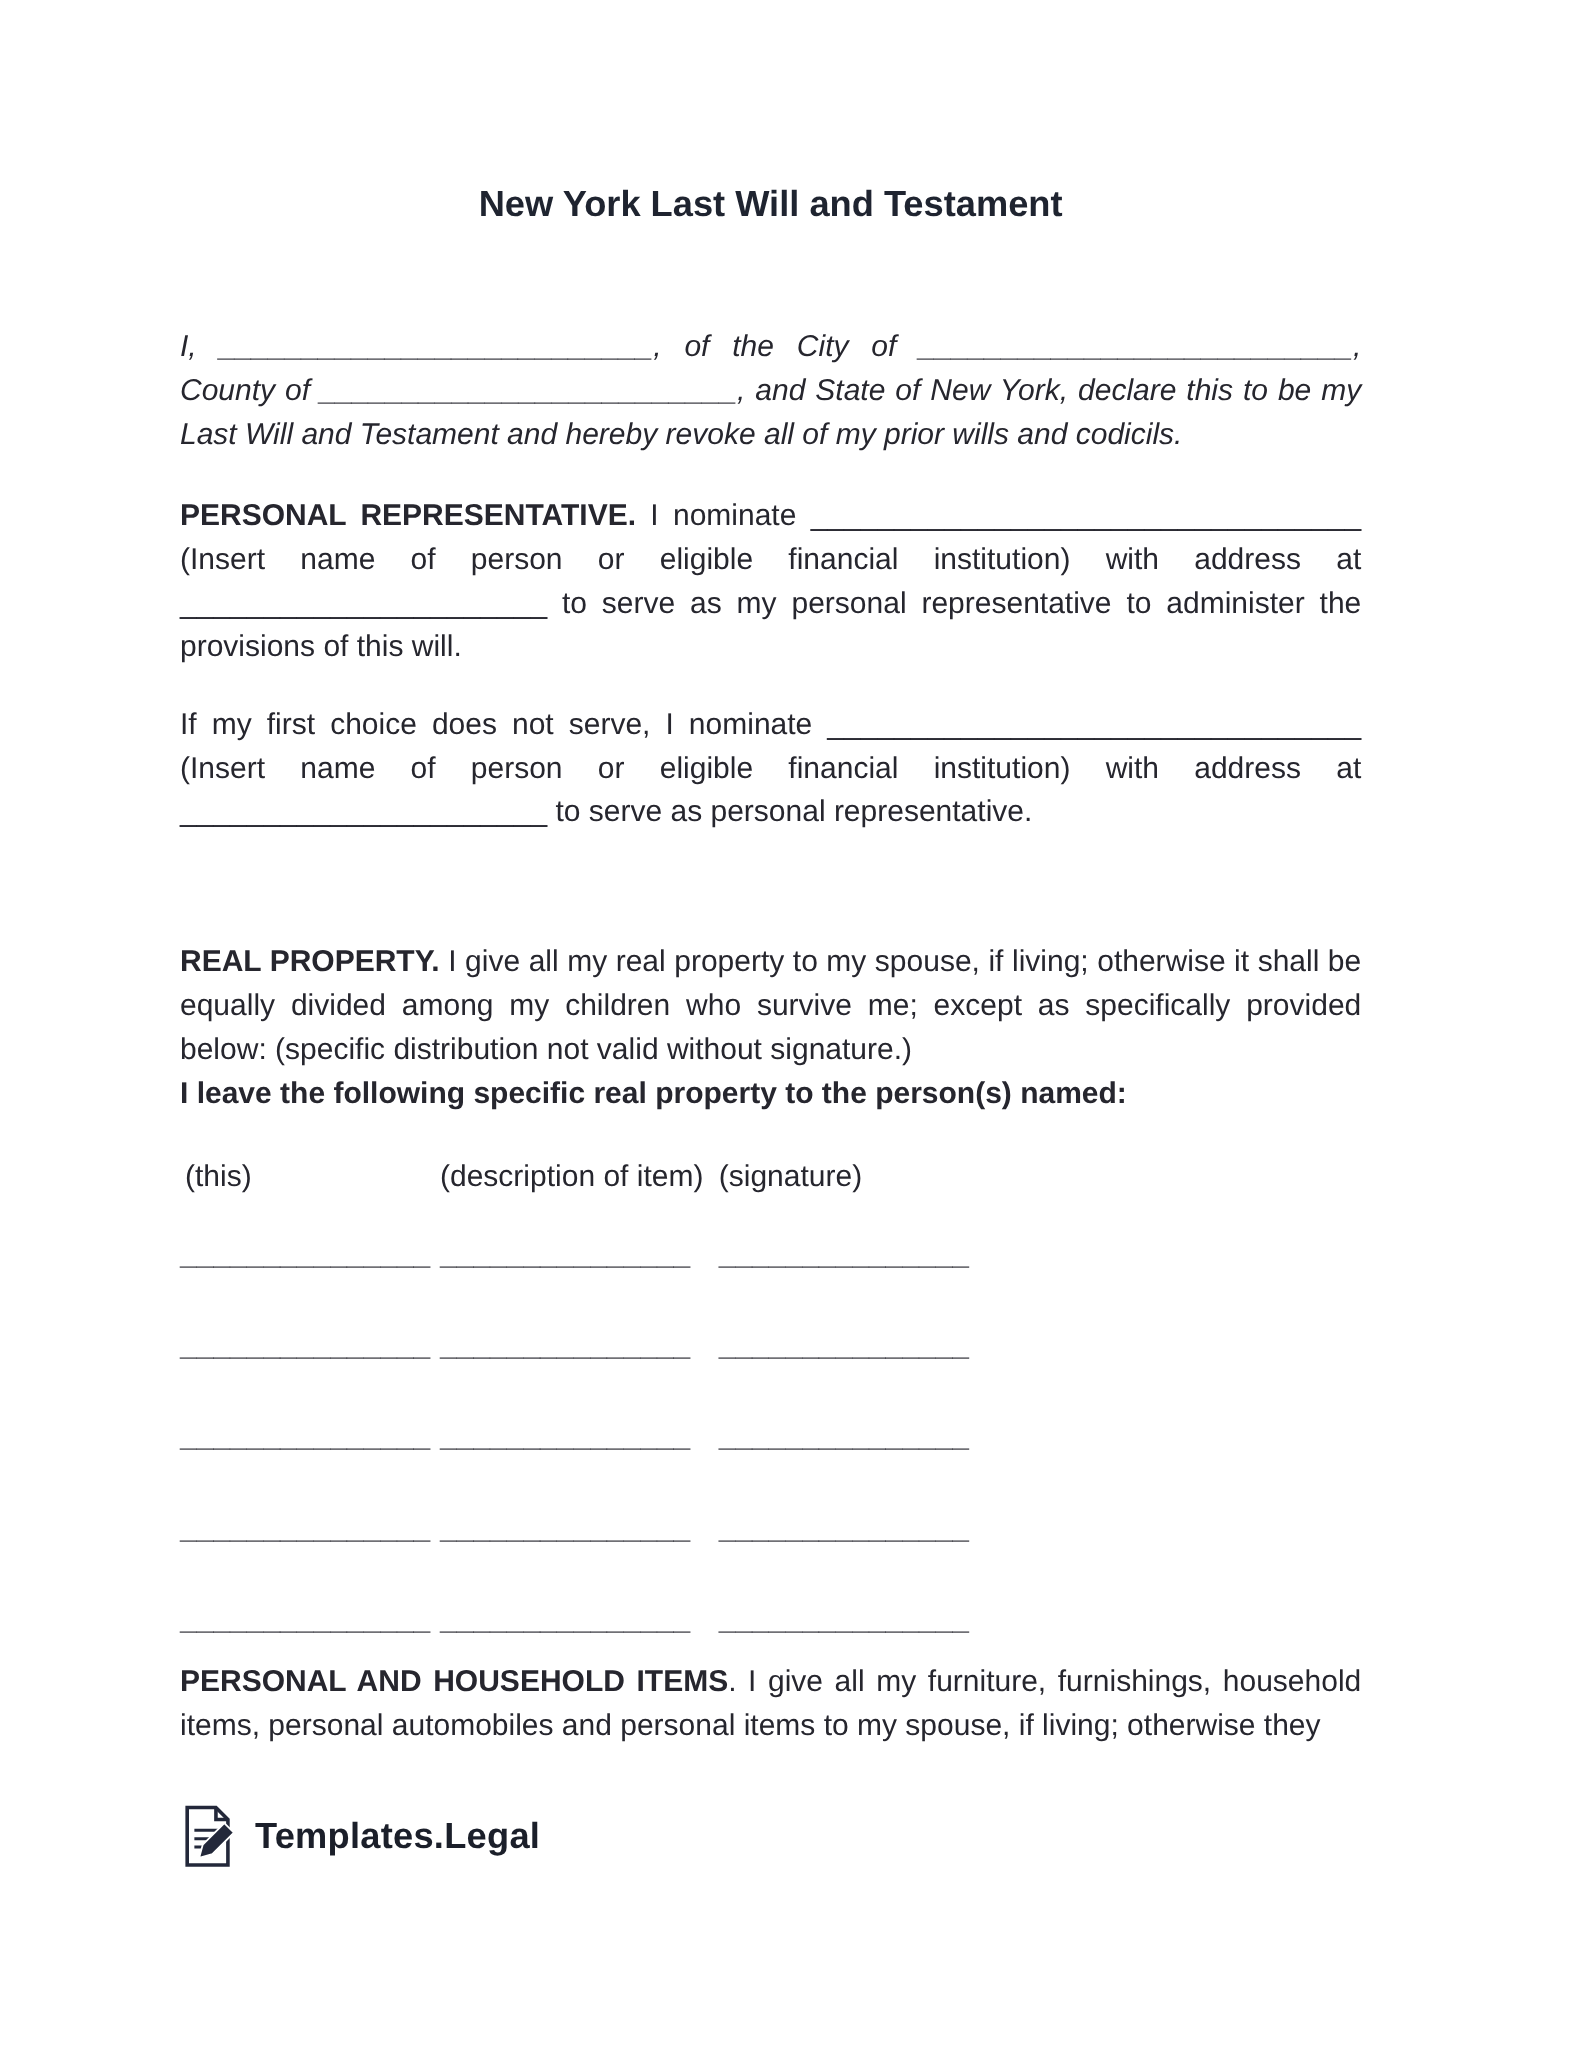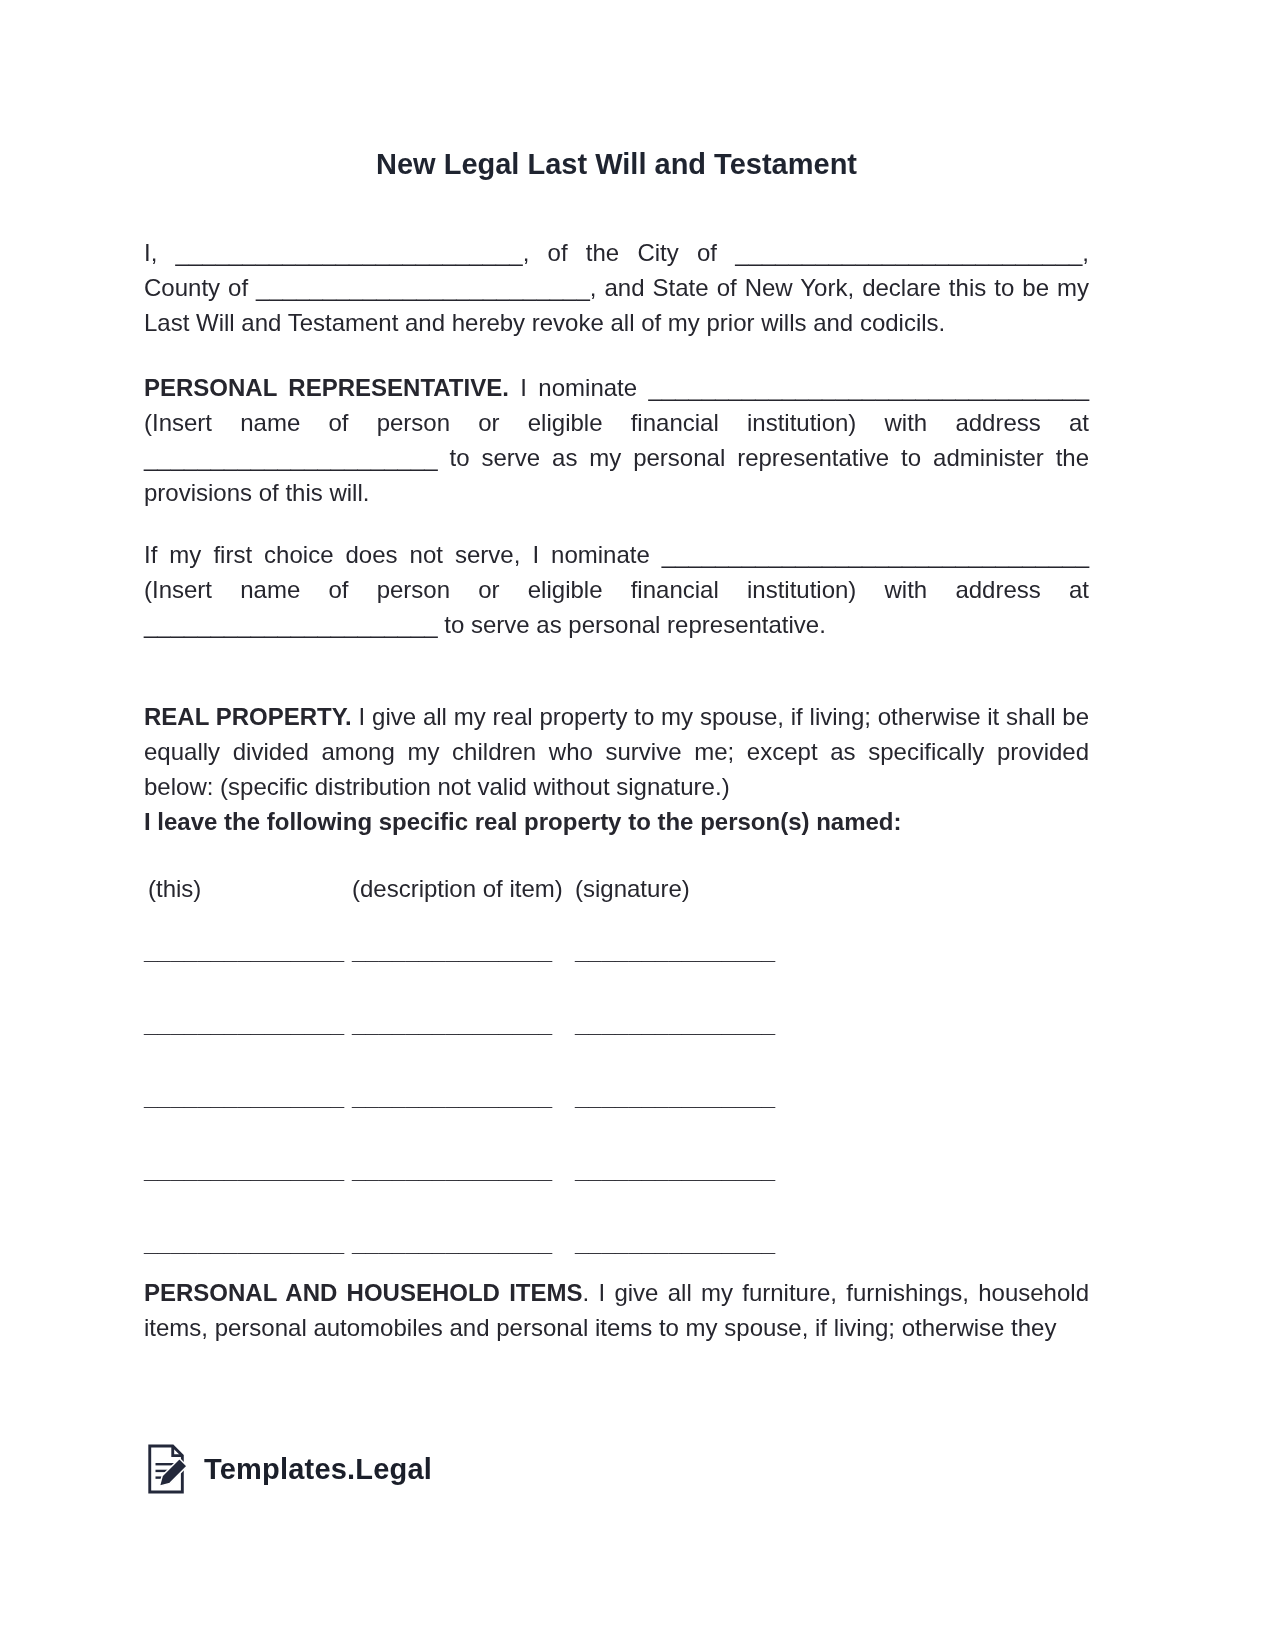--- a/index.html
+++ b/index.html
@@ -17,24 +17,24 @@
     font-weight:700;
     text-align:center;
     color:#1f2430;
   }
   p {
     font-size:24px;
     line-height:35px;
     text-align:justify;
   }
   .heading { font-weight:700; }
-  .opening   { margin-top:53px; }
+  .opening   { margin-top:78px;font-style:italic; }
   .pr-first  { margin-top:30px; }
   .pr-alt    { margin-top:27px; }
-  .rp        { margin-top:57px; }
+  .rp        { margin-top:85px; }
   .lead      { margin-top:0; text-align:left;font-weight:bold; }
   .cols {
     margin-top:32px;
     display:grid;
     grid-template-columns:208px 223px 1fr;
     font-size:24px;
     line-height:35px;
   }
   .cols .c1 { padding-left:4px; }
   .rows { margin-top:27px; }
@@ -62,21 +62,21 @@
     font-weight:700;
     color:#1b1f2a;
     letter-spacing:0.2px;
   }
 </style>
 </head>
 <body>
 
 <div class="page">
 
-  <div class="title">New Legal Last Will and Testament</div>
+  <div class="title">New York Last Will and Testament</div>
 
   <p class="opening"><span>I, __________________________, of the City of __________________________, County of _________________________, and State of New York, declare this to be my Last Will and Testament and hereby revoke all of my prior wills and codicils.</span></p>
 
   <p class="pr-first"><span class="heading">PERSONAL REPRESENTATIVE.</span><span> I nominate _________________________________ (Insert name of person or eligible financial institution) with address at ______________________ to serve as my personal representative to administer the provisions of this will.</span></p>
 
   <p class="pr-alt"><span>If my first choice does not serve, I nominate ________________________________ (Insert name of person or eligible financial institution) with address at ______________________ to serve as personal representative.</span></p>
 
   <p class="rp"><span class="heading">REAL PROPERTY.</span><span> I give all my real property to my spouse, if living; otherwise it shall be equally divided among my children who survive me; except as specifically provided below: (specific distribution not valid without signature.)</span></p>
 
   <p class="lead">I leave the following specific real property to the person(s) named:</p>

